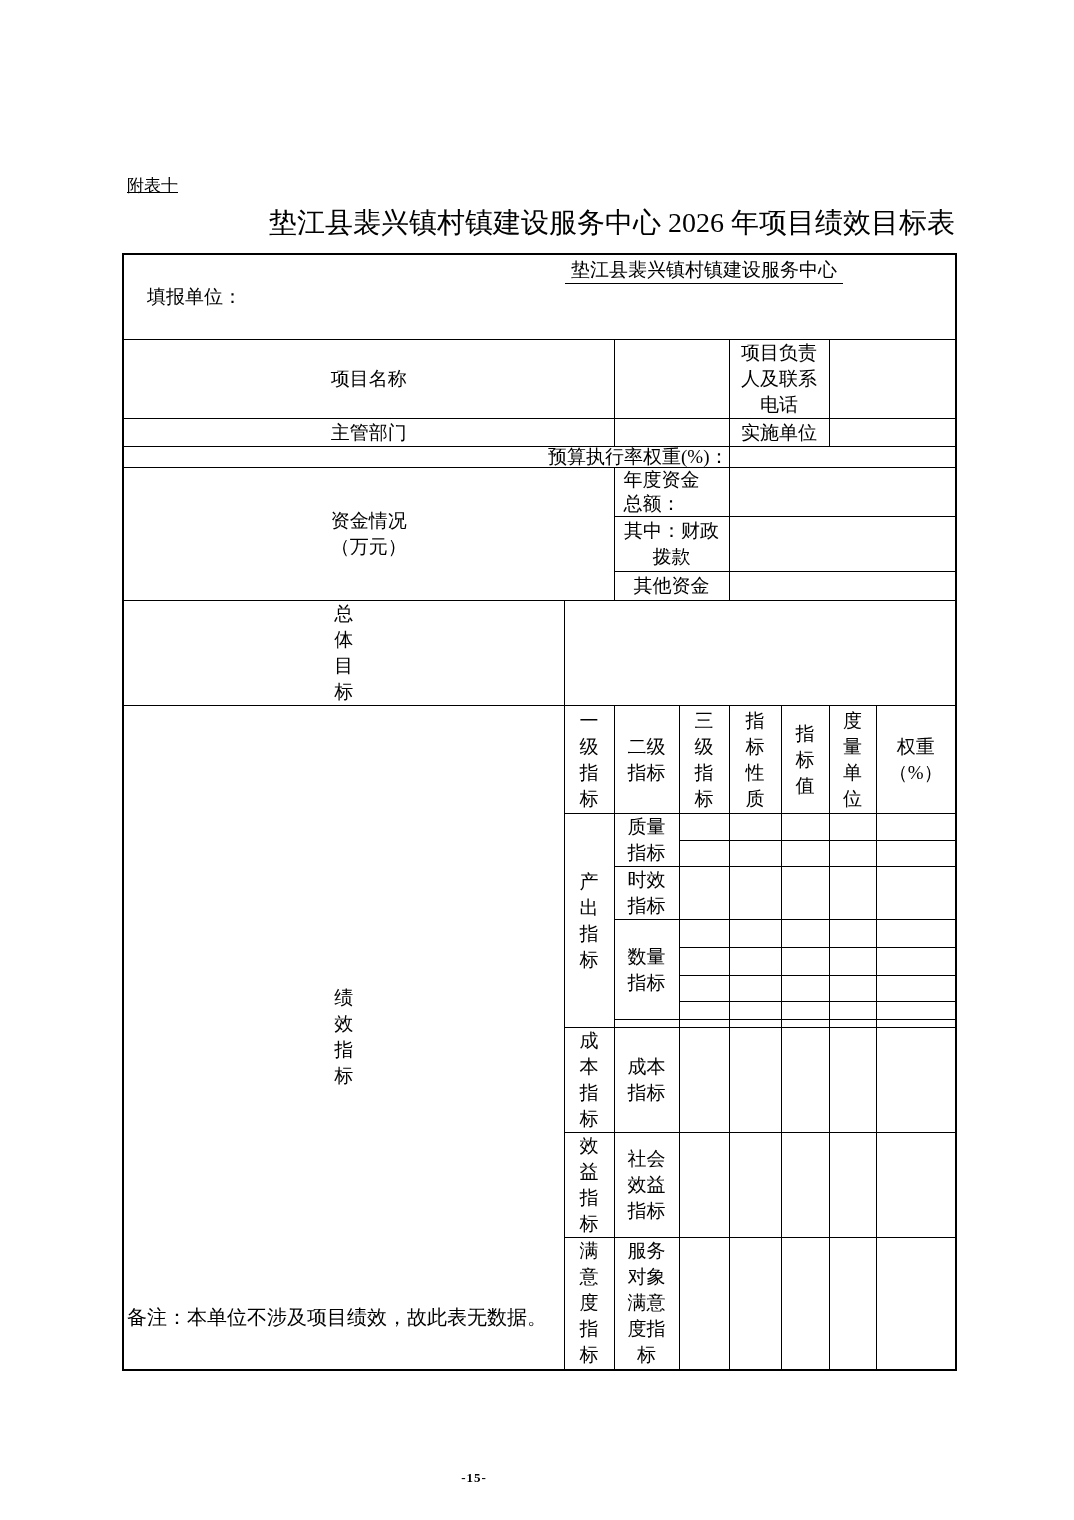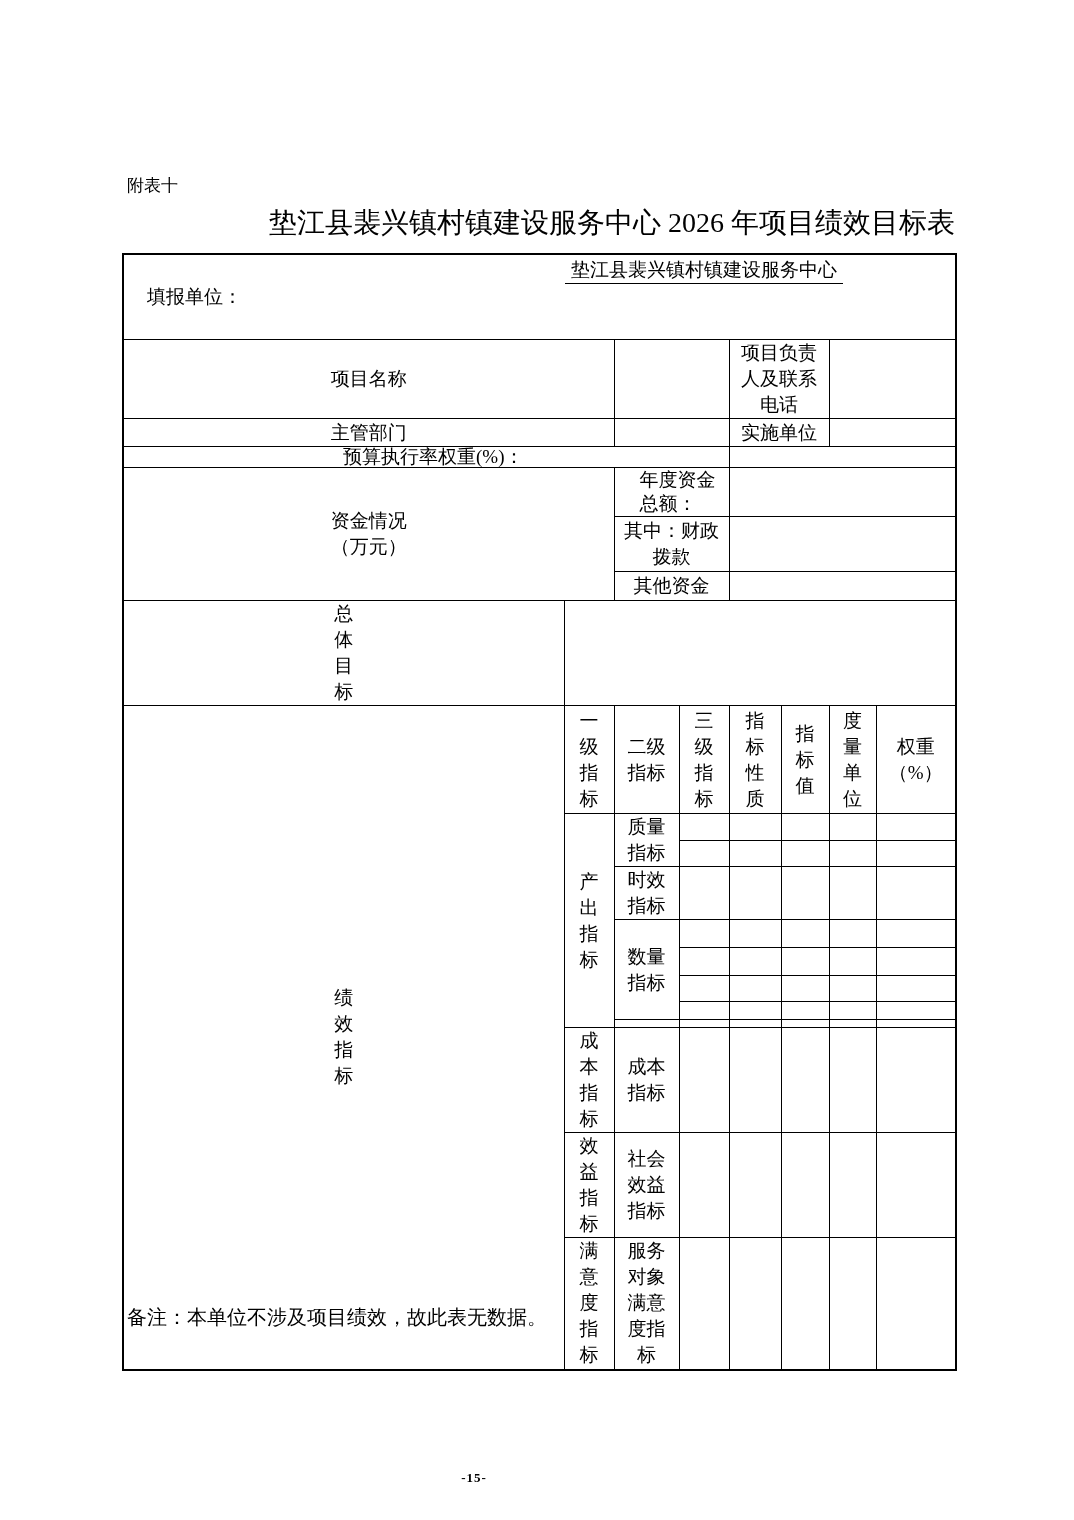--- a/index.html
+++ b/index.html
@@ -3,37 +3,37 @@
 <meta charset="utf-8">
 <style>
   html,body { margin:0; padding:0; }
   body {
     width:1074px; height:1520px;
     background:#ffffff; color:#000;
     font-family:"Liberation Serif","DejaVu Serif",serif;
     position:relative; overflow:hidden;
   }
   .doc { position:absolute; left:122px; top:0; width:833px; }
-  .attach { position:absolute; top:175px; left:5px; font-size:17px; line-height:22px; }
+  .attach { position:absolute; top:175px; left:5px; font-size:17px; line-height:22px;text-decoration:underline; }
   .title  { position:absolute; top:202px; left:0; width:100%; text-align:right;
             font-size:28px; font-weight:normal; line-height:42px; white-space:nowrap; }
   table.form {
     position:absolute; top:253px; left:0; width:833px;
     border-collapse:collapse; table-layout:fixed;
     border:2px solid #000;
   }
   td {
     border:1.5px solid #000; padding:0;
     font-size:19px; line-height:26px;
     text-align:center; vertical-align:middle;
     white-space:pre-line; overflow:hidden;
   }
-  td.tl { text-align:center; padding-left:14px; }
+  td.tl { text-align:right; padding-left:14px; }
   td.tight { line-height:20px; }
-  td.annual { text-align:left; padding-left:25px; line-height:24px; }
+  td.annual { text-align:left; padding-left:9px; line-height:24px; }
   td.ru-cell { text-align:left; position:relative; line-height:28px; }
   .ru-label { padding-left:23px; }
   .ru-value {
     position:absolute; left:441px; top:1px;
     border-bottom:1.8px solid #000; padding:0 6px 0 6px; line-height:27px;
     white-space:nowrap;
     text-align:right;
   }
   .note { position:absolute; top:1304px; left:5px; font-size:20px; line-height:26px; white-space:nowrap; }
   .pagenum { position:absolute; top:1470px; left:0; width:948px; text-align:center;

